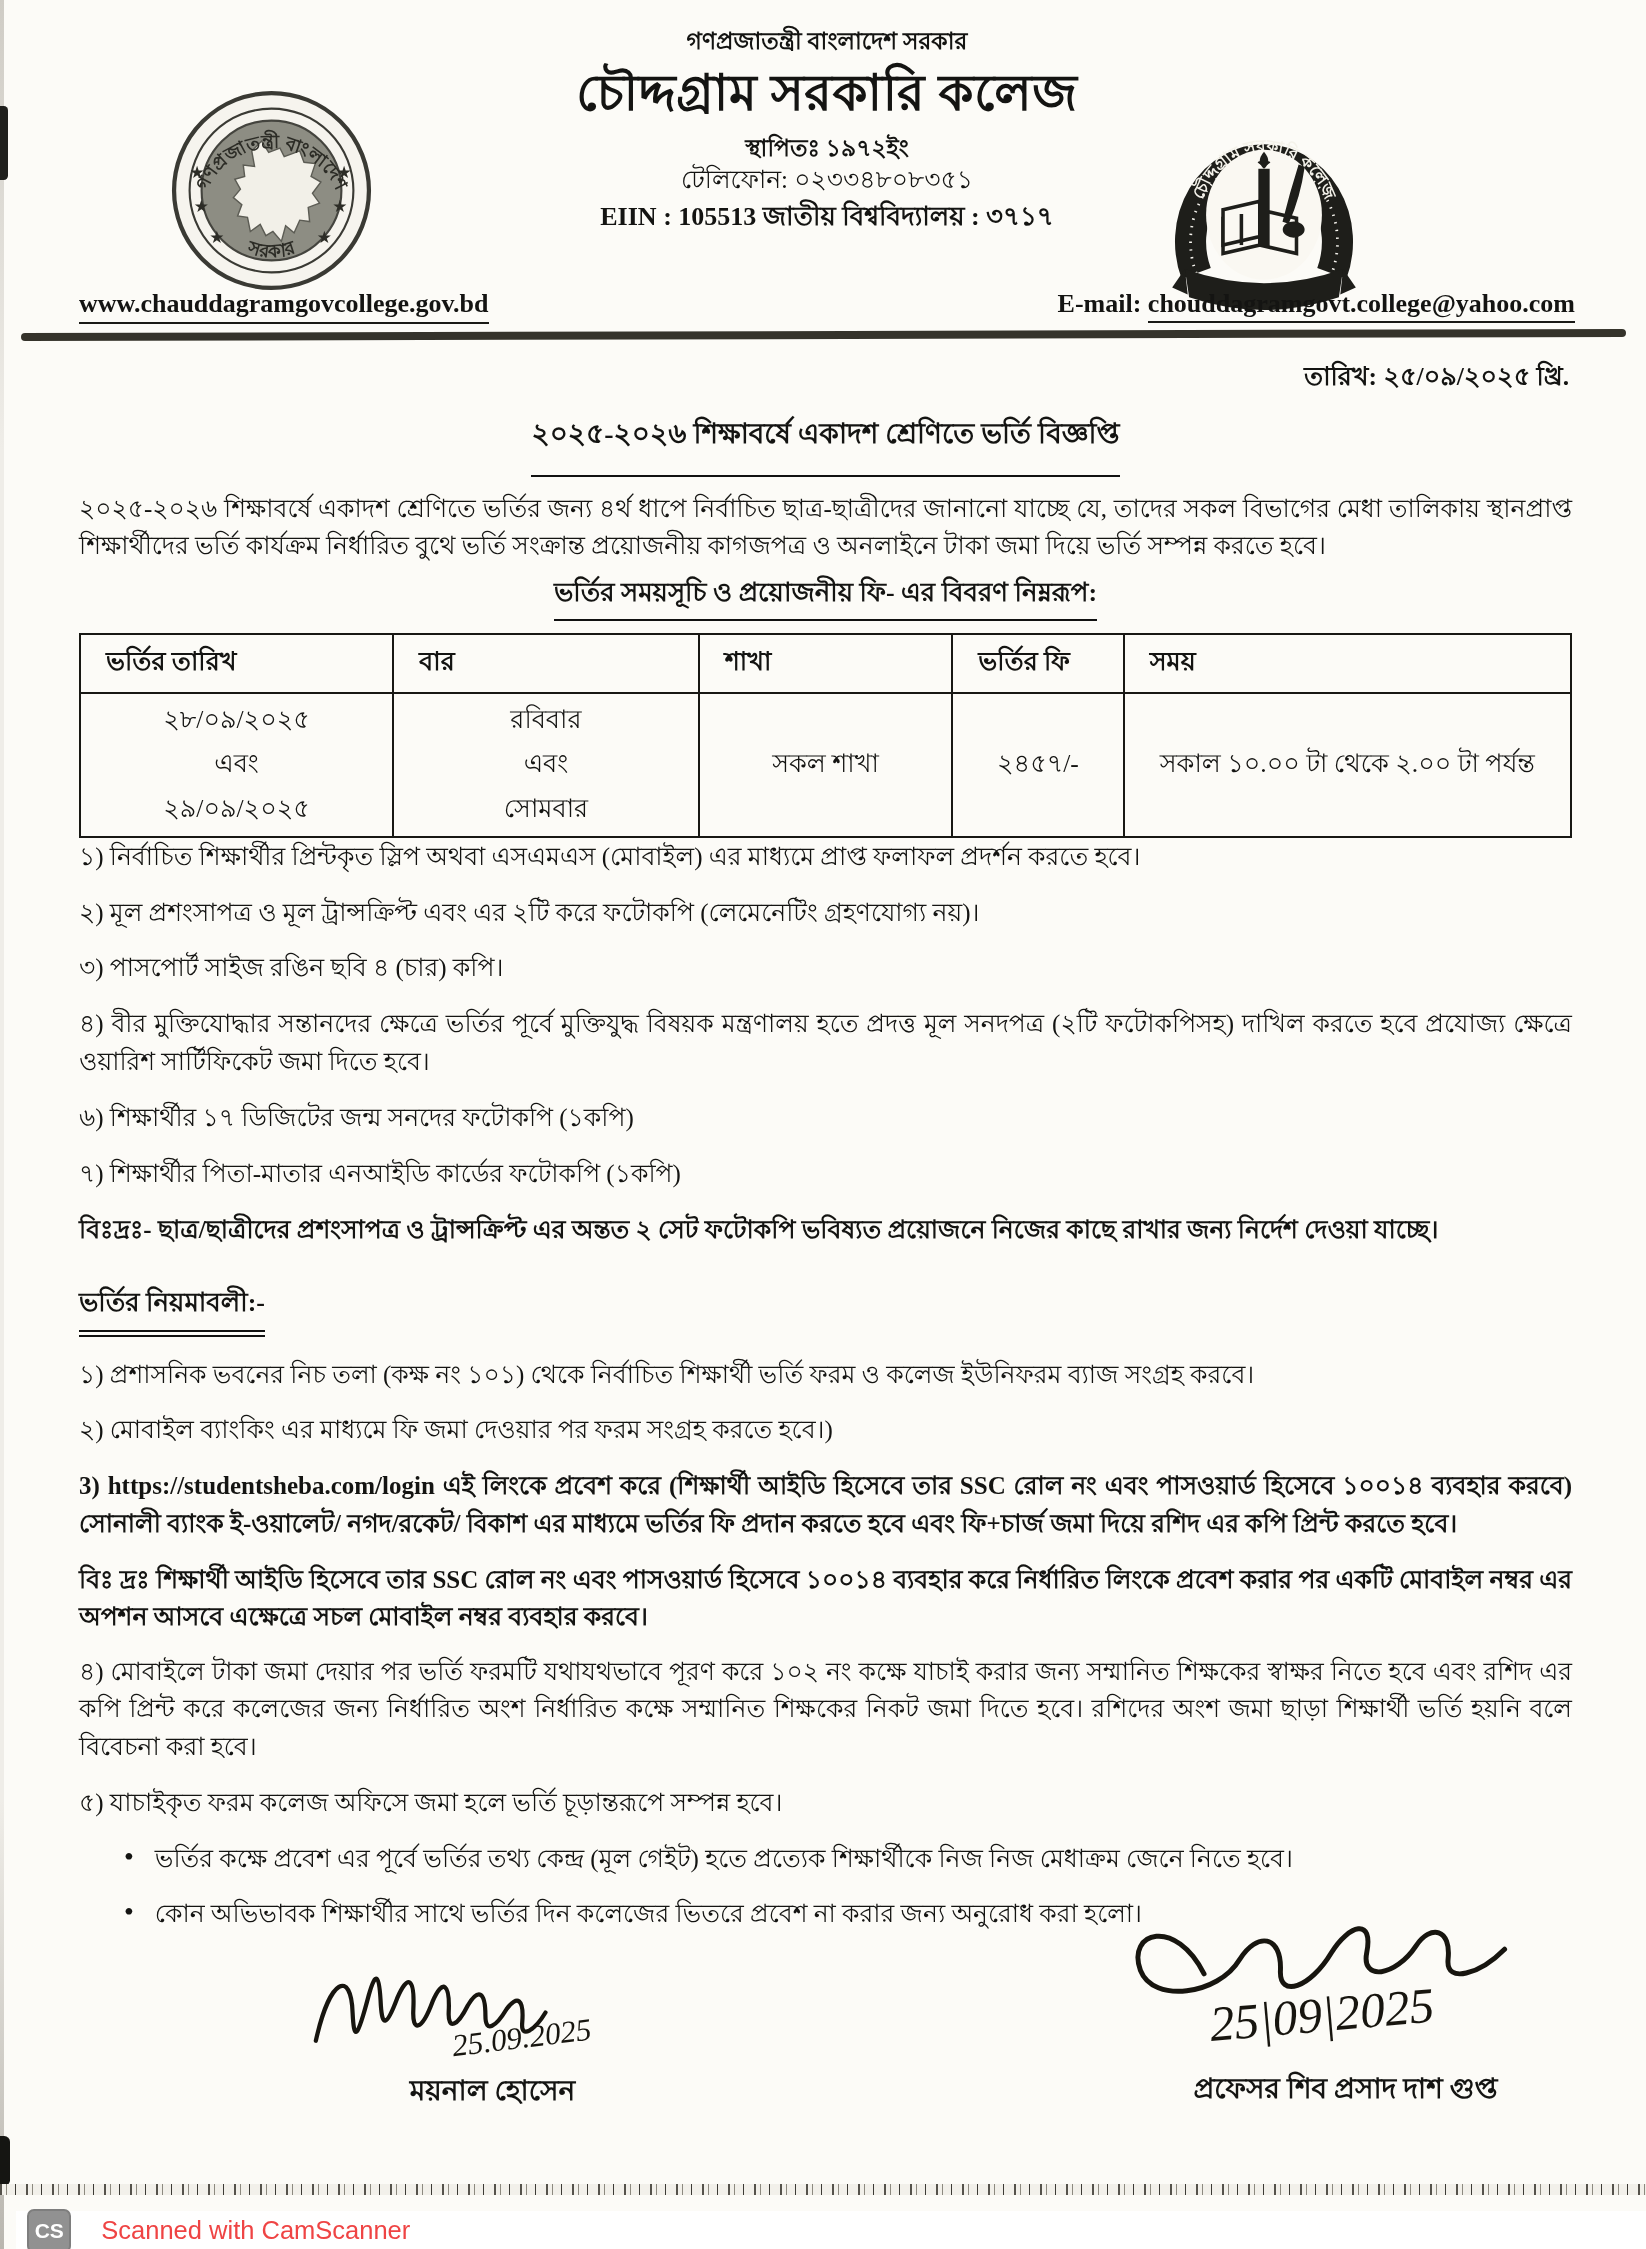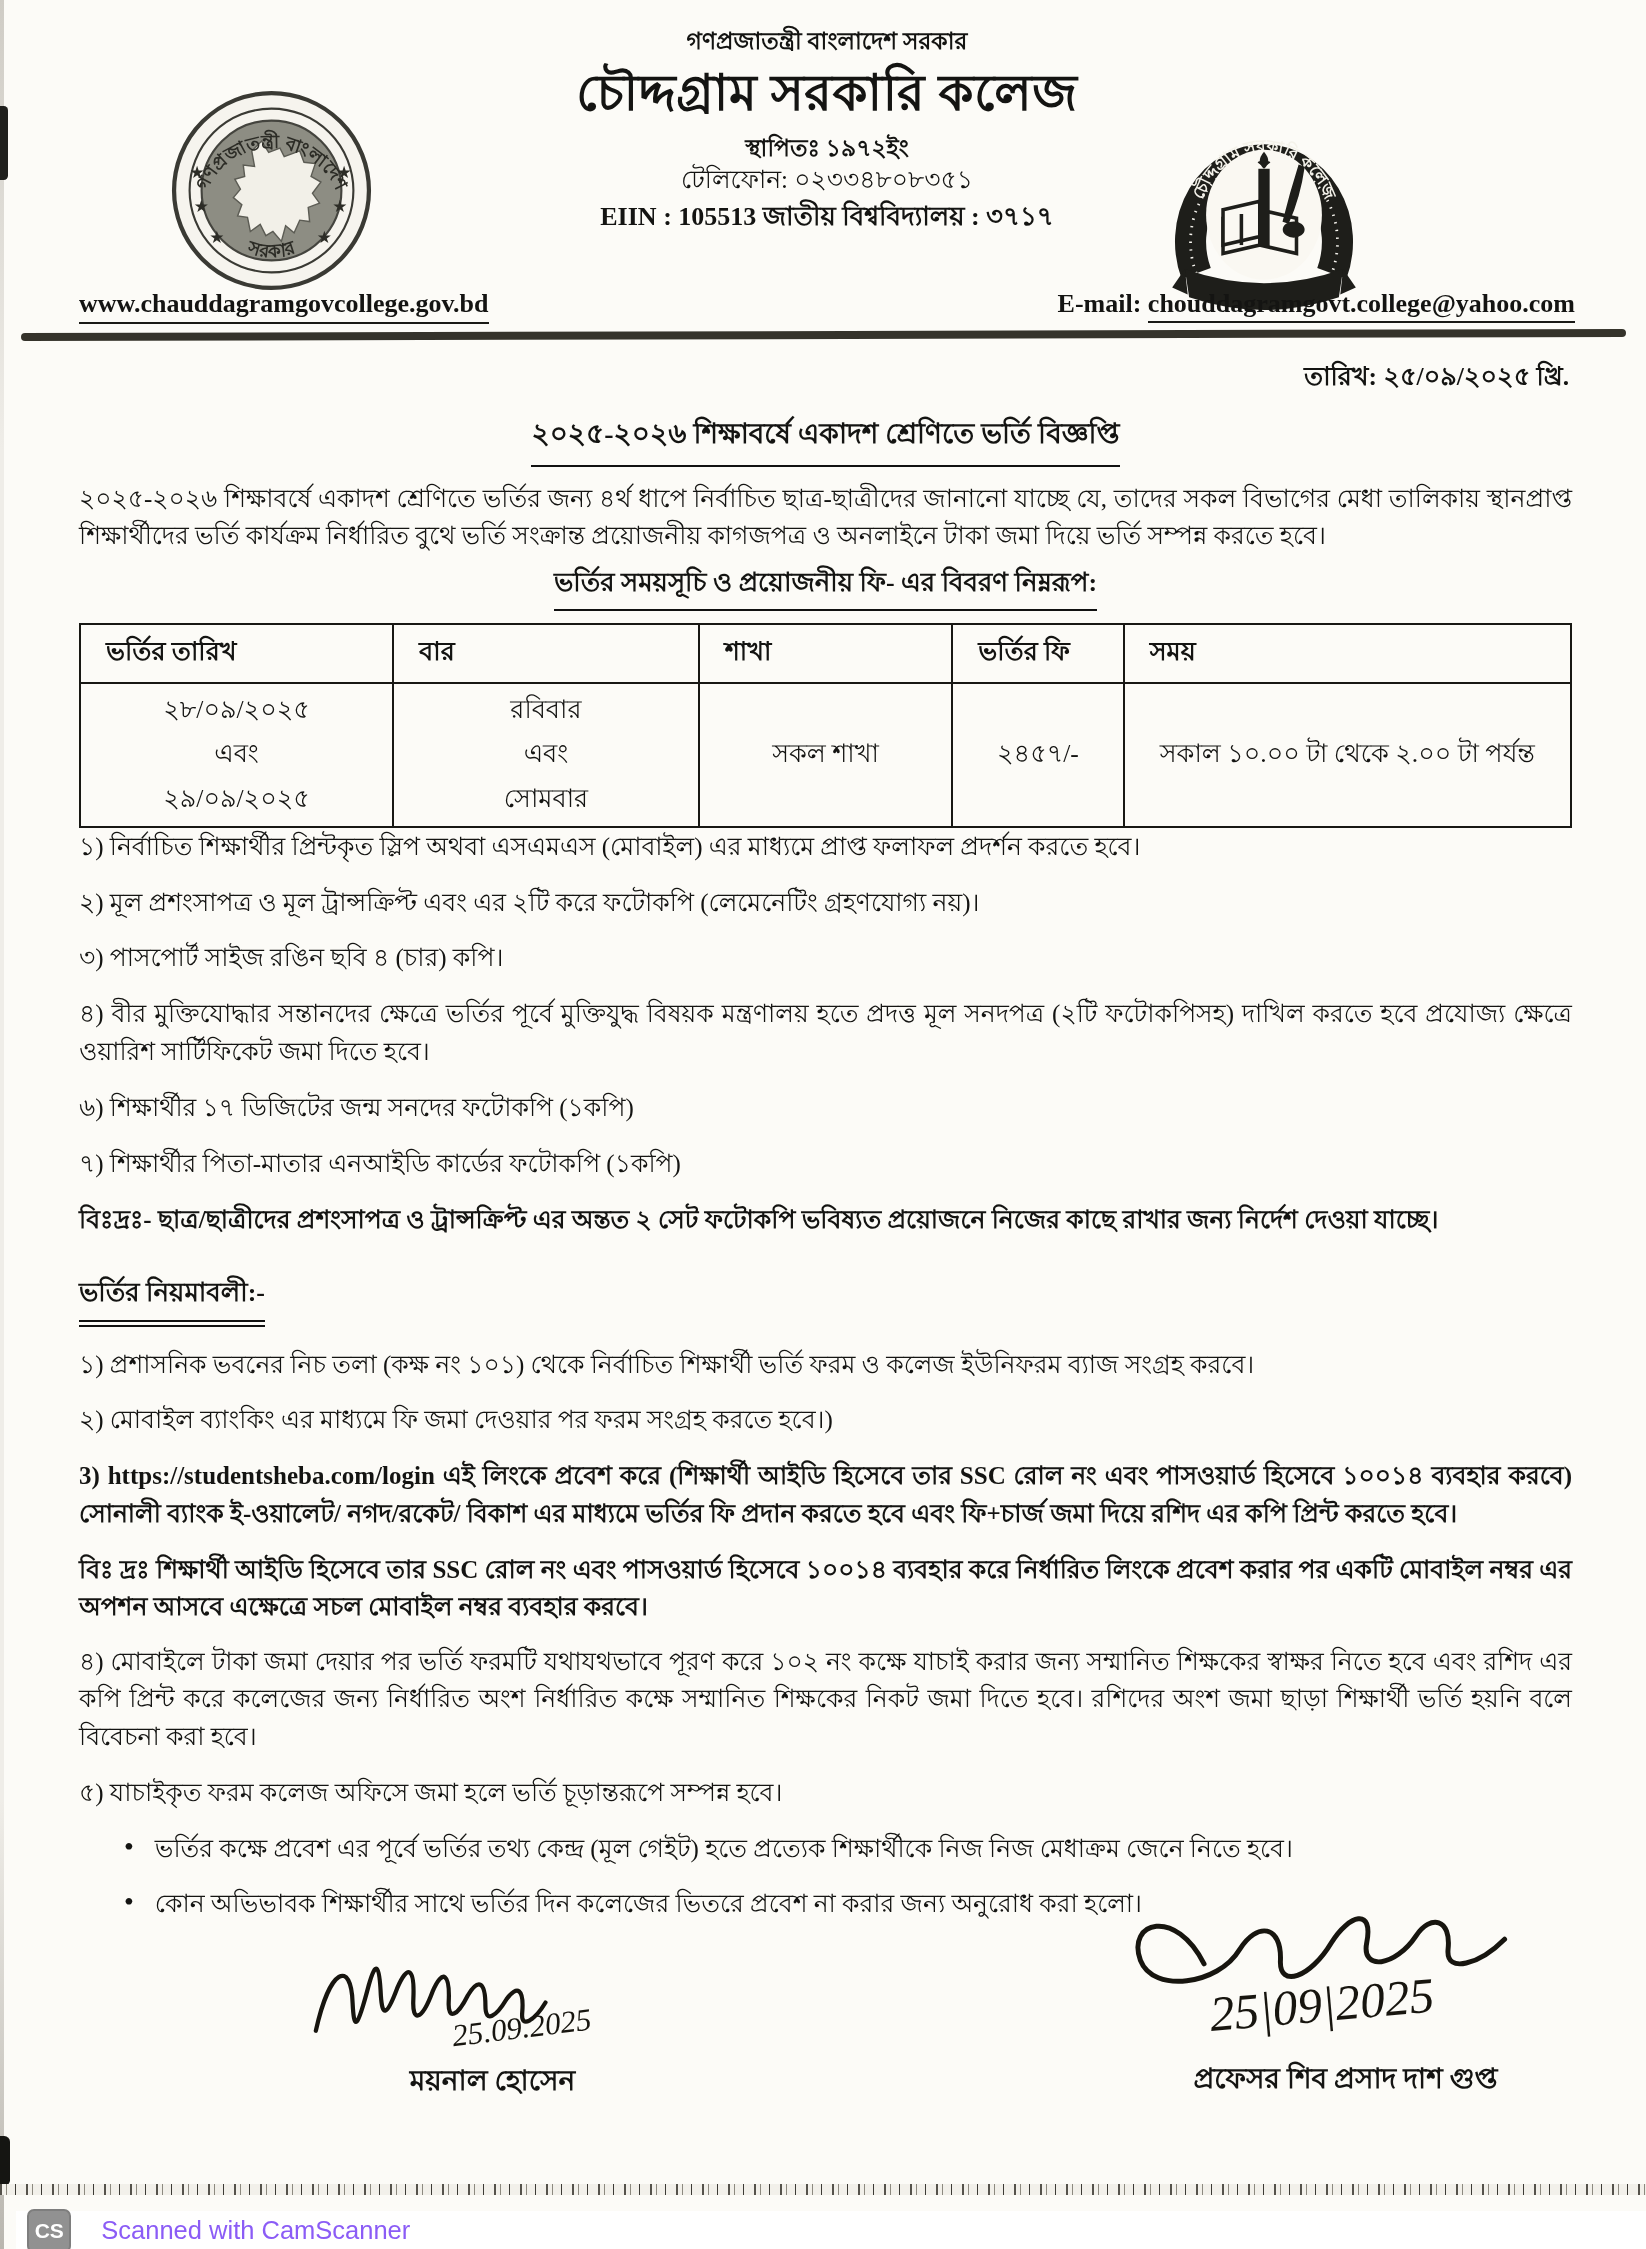--- a/index.html
+++ b/index.html
@@ -27,21 +27,21 @@
             background:#35332b;border-radius:4.2px;transform:rotate(-0.15deg);}
 
   .seal-left{position:absolute;left:168px;top:86px;}
   .seal-right{position:absolute;left:1152px;top:84px;}
 
   
   .content{position:absolute;top:348px;left:79px;right:74px;font-size:25px;}
   .date-line{text-align:right;font-size:25.5px;font-weight:600;margin:8.5px 2.8px 12.7px 0;}
   .center{text-align:center;}
   .title{display:inline-block;font-size:28px;font-weight:bold;border-bottom:2.8px solid #111;
-         padding-bottom:6px;margin-bottom:12.7px;}
+         padding-bottom:16px;margin-bottom:12.7px;}
   .intro{text-align:justify;line-height:1.5;font-weight:500;}
   .caption{display:inline-block;font-size:26px;font-weight:bold;border-bottom:2.8px solid #111;
            padding-bottom:3.5px;margin:7px 0 11.3px;}
   table.fees{width:100%;border-collapse:collapse;font-size:25.5px;}
   table.fees th,table.fees td{border:2.8px solid #181814;}
   table.fees th{text-align:left;font-weight:600;padding:7px 25px;height:37px;}
   table.fees td{text-align:center;vertical-align:middle;height:140px;white-space:pre-line;line-height:1.75;font-weight:500;}
   .sec-head{display:inline-block;font-size:26px;font-weight:bold;border-bottom:7.8px double #111;
             padding-bottom:4.2px;margin:17px 0 18.4px;}
   .item{margin:0 0 18.4px 0;line-height:1.5;text-align:justify;font-weight:500;}
@@ -59,21 +59,21 @@
   svg text{font-family:"Liberation Serif", serif;}
 
   
   .noise-band{position:absolute;left:0;right:0;bottom:55px;height:11.3px;
      background:repeating-linear-gradient(90deg,#55524b 0 2.1px,#f2f0ea 2.1px 5.7px,#8c897f 5.7px 7px,#f2f0ea 7px 15px,#3c3a35 15px 16.3px,#f2f0ea 16.3px 26px);}
   .footer{position:absolute;left:16px;right:0;bottom:0;height:39px;background:#ffffff;
           display:flex;align-items:center;gap:30px;padding-left:11.3px;box-sizing:border-box;}
   .cs-badge{width:40px;height:40px;background:#919191;border:2.8px solid #7e7e7e;border-radius:7px;
             display:flex;align-items:center;justify-content:center;color:#fff;
             font-family:"Liberation Sans", sans-serif;font-weight:bold;font-size:21px;}
-  .footer-text{color:#8b5cf6;font-family:"Liberation Sans", sans-serif;font-size:25.5px;}
+  .footer-text{color:#ef4444;font-family:"Liberation Sans", sans-serif;font-size:25.5px;}
 </style>
 </head>
 <body>
 
 <div class="page">
 
   <div class="scan-edge-left"></div>
   <div class="blob-top-left"></div>
   <div class="blob-bottom-left"></div>
 

